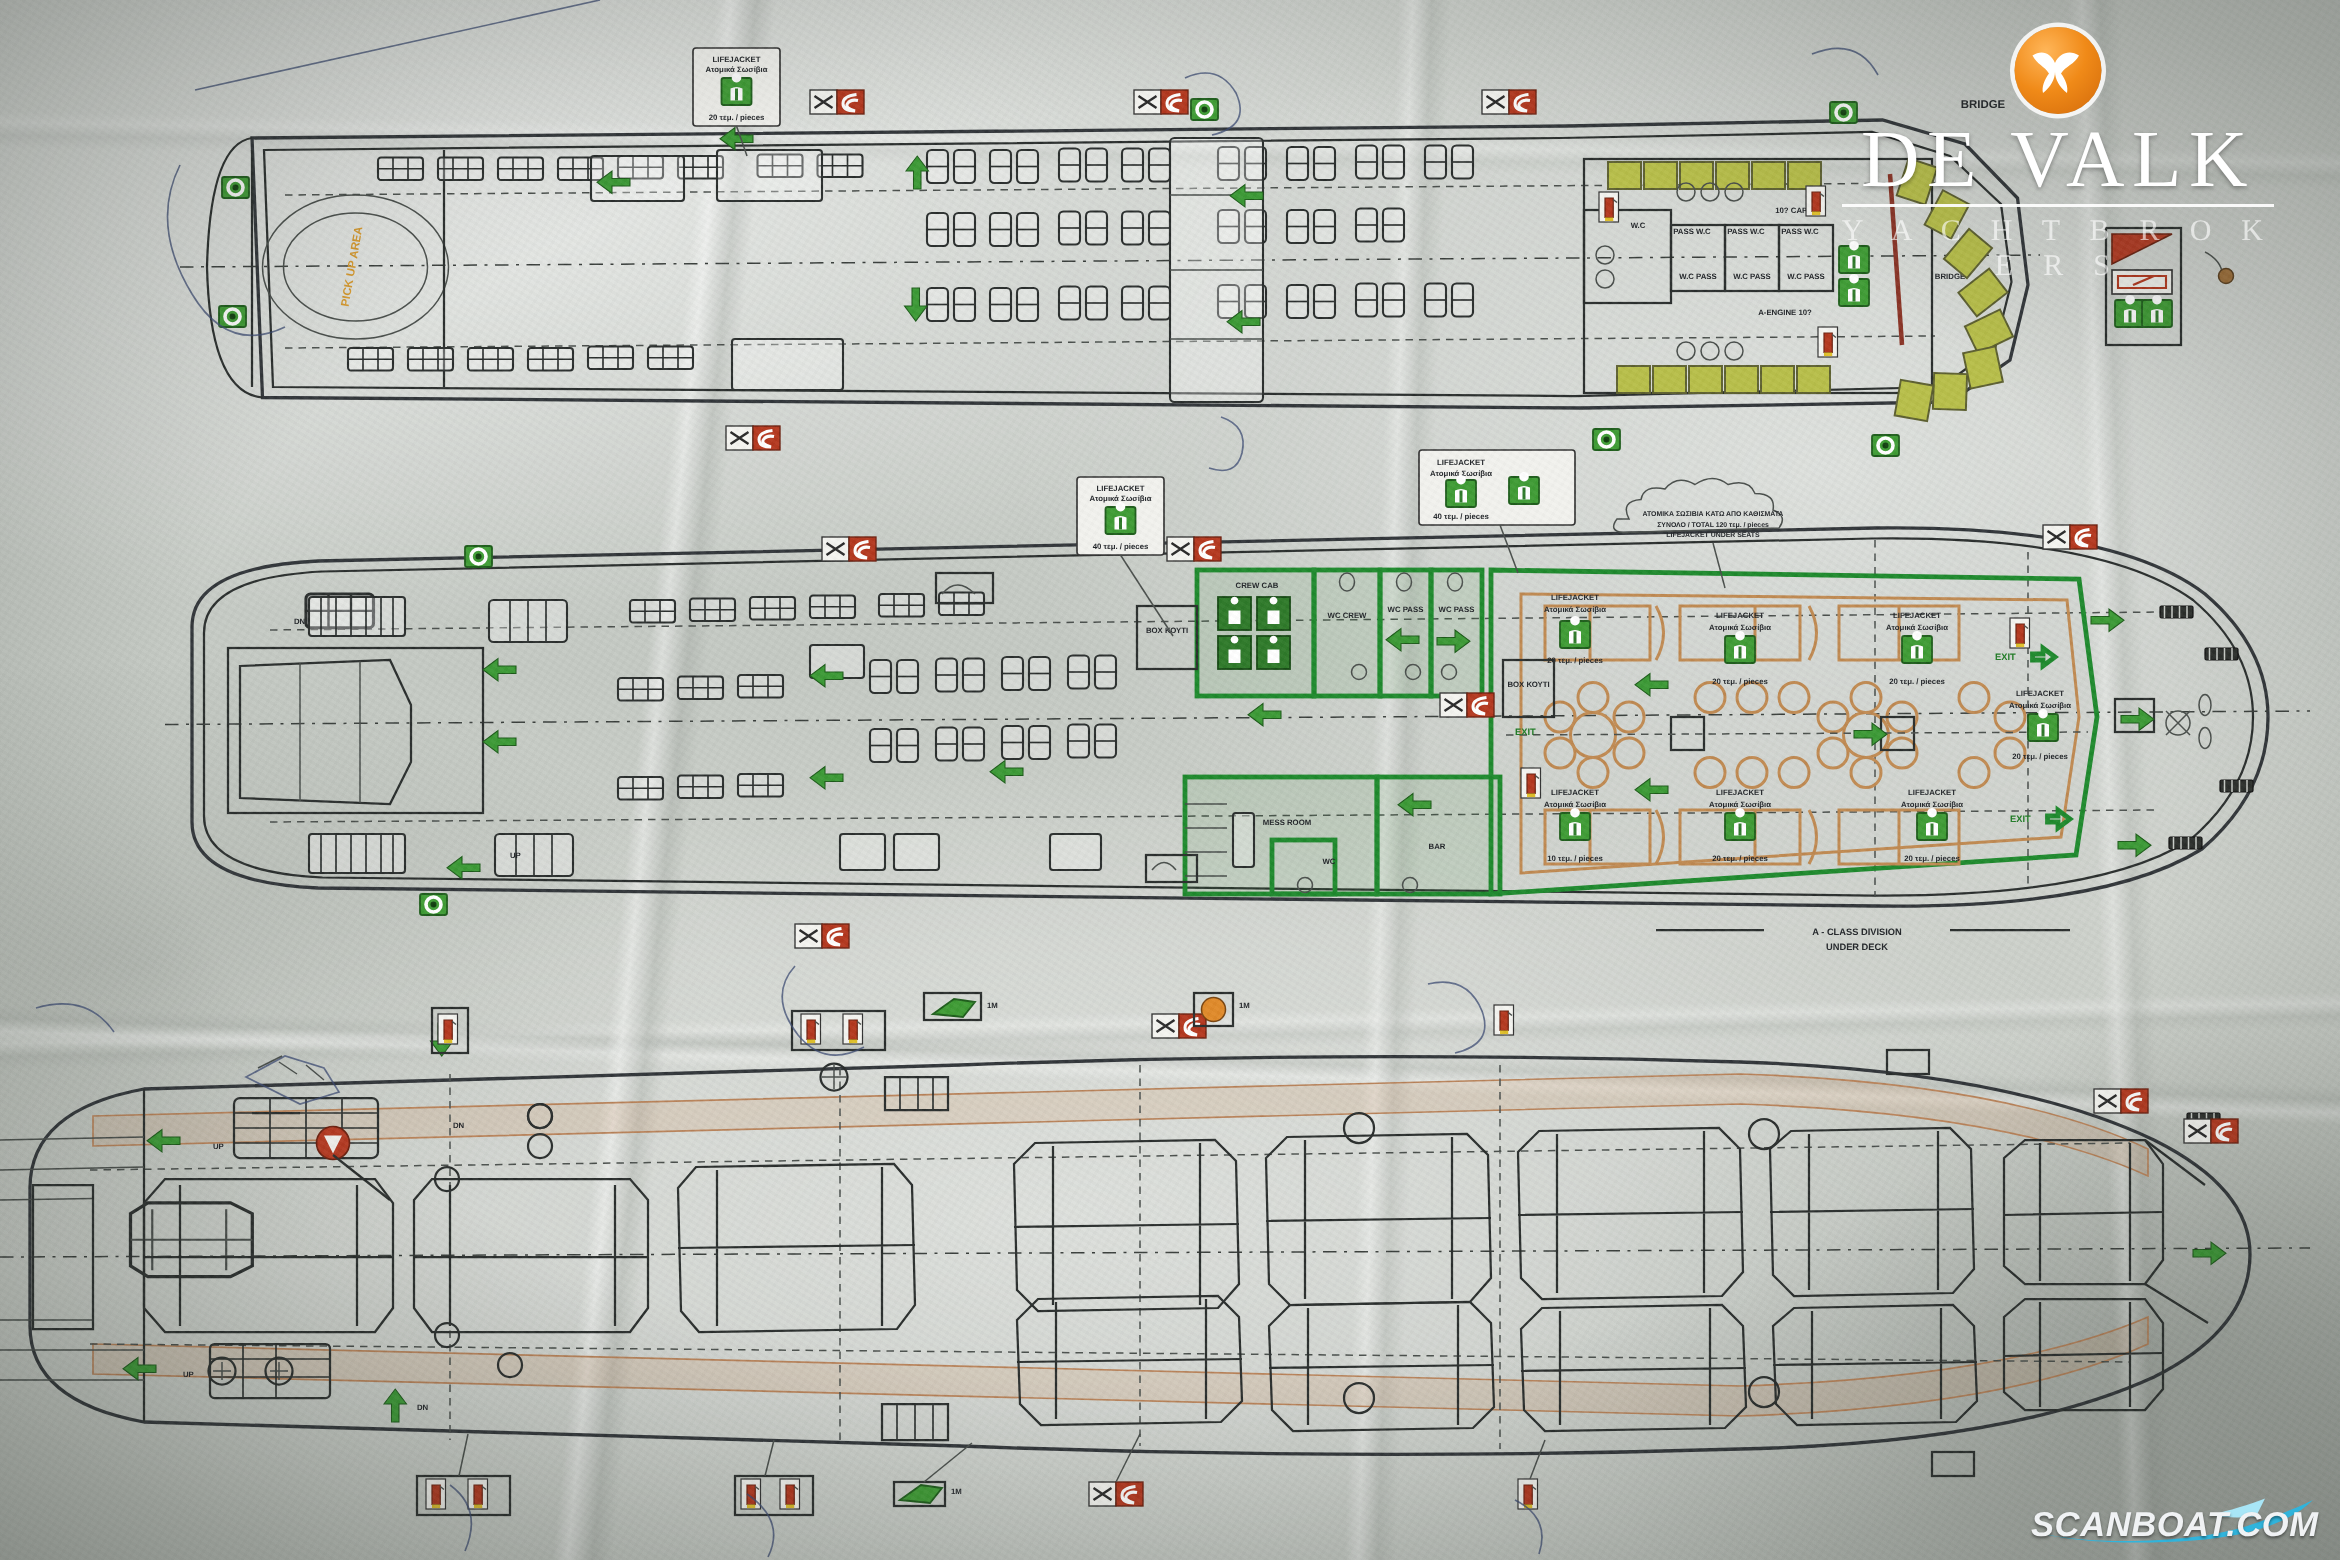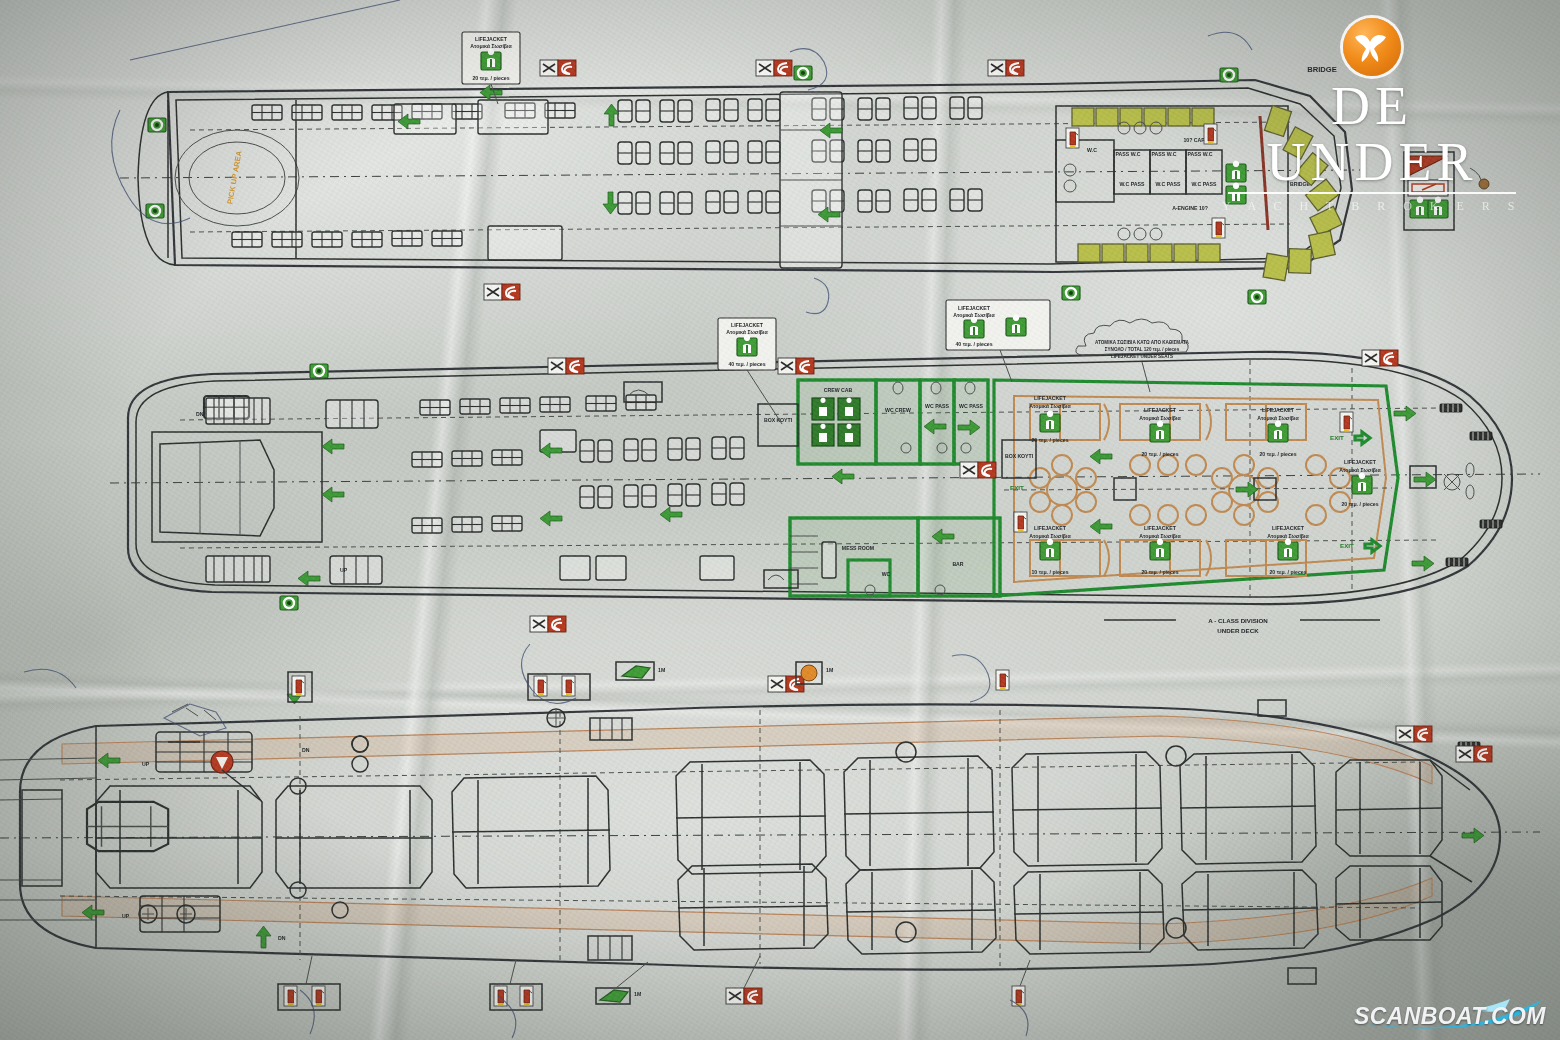--- a/index.html
+++ b/index.html
@@ -63,21 +63,21 @@
   
   #devalk{position:absolute;left:1222px;top:18px;width:300px;height:160px;
     text-align:center;color:#fff;user-select:none;}
   #devalk .logo{width:58px;height:58px;border-radius:50%;margin:0 auto 2px;
     background:radial-gradient(circle at 36% 28%, #ffb659 0%, #f08a18 48%, #d1690a 100%);
     box-shadow:0 0 0 3px rgba(255,255,255,.85);position:relative;}
   #devalk .logo svg{position:absolute;left:10px;top:13px;}
   #devalk .nm{font-family:"Liberation Serif",serif;font-size:54px;letter-spacing:5px;
     line-height:56px;text-shadow:0 1px 3px rgba(0,0,0,.35);}
   #devalk .rule{height:2px;background:rgba(255,255,255,.92);margin:2px 6px 5px;}
-  #devalk .sub{font-family:"Liberation Serif",serif;font-size:12px;letter-spacing:7.5px;
+  #devalk .sub{font-family:"Liberation Serif",serif;font-size:20px;letter-spacing:7.5px;
     color:rgba(255,255,255,.62);}
 
   #scanboat{position:absolute;left:1352px;top:996px;width:196px;height:34px;user-select:none;}
   #scanboat .sbtxt{position:absolute;left:2px;top:7px;font-family:"Liberation Sans",sans-serif;
     font-style:italic;font-weight:700;font-size:23px;color:#f0f2f4;letter-spacing:.4px;
     text-shadow:0 1px 2px rgba(0,0,0,.45);}
   #scanboat svg{position:absolute;left:0;top:0;}
 </style>
 </head>
 <body>
@@ -756,21 +756,21 @@
 
   <div class="grain"></div>
   <div class="vignette"></div>
 
   <div id="devalk">
     <div class="logo">
       <svg width="38" height="32" viewBox="0 0 38 32" aria-hidden="true">
         <path d="M2 6 C8 2 14 4 17 11 C20 4 27 2 33 6 C30 12 24 13 21 18 C24 22 26 27 25 31 C20 27 17 22 17 17 C17 22 14 27 9 31 C8 27 10 22 13 18 C10 13 5 12 2 6 Z" fill="#ffffff"></path>
       </svg>
     </div>
-    <div class="nm">DE UNDER</div>
+    <div class="nm">DE VALK</div>
     <div class="rule"></div>
     <div class="sub">Y A C H T   B R O K E R S</div>
   </div>
 
   <div id="scanboat">
     <svg width="196" height="34" viewBox="0 0 196 34" aria-hidden="true">
       <path d="M8 26 C40 34 110 34 150 20 C170 13 182 8 190 4 C176 18 150 28 110 31 C70 34 30 32 8 26 Z" fill="#2bb6e0" opacity=".95"></path>
       <path d="M122 14 C134 11 148 7 158 3 L152 15 C142 16 130 16 122 14 Z" fill="#a8e6f7"></path>
     </svg>
     <div class="sbtxt">SCANBOAT.COM</div>

